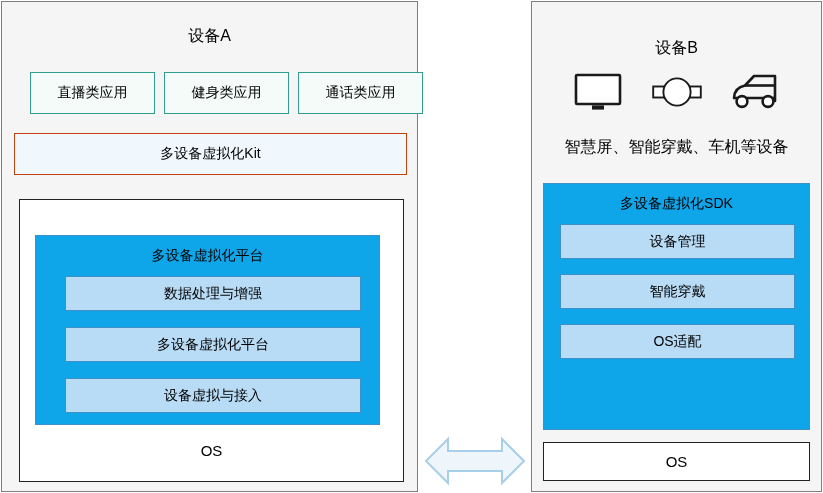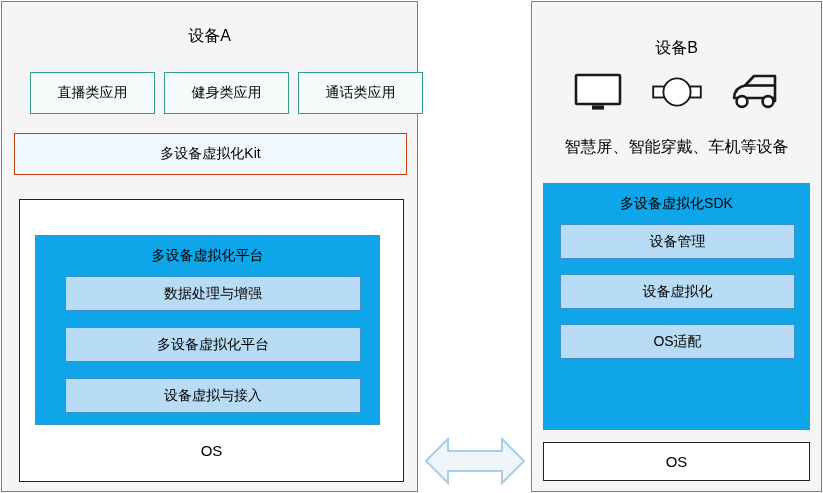--- a/index.html
+++ b/index.html
@@ -315,21 +315,21 @@
 
     <div id="devices-subtitle">智慧屏、智能穿戴、车机等设备</div>
 
     <div id="sdk-box">
       <div id="sdk-title">多设备虚拟化SDK</div>
       <div class="sdk-items">
         <div class="sdk-item">
           <span>设备管理</span>
         </div>
         <div class="sdk-item">
-          <span>设备虚拟化</span>
+          <span>智能穿戴</span>
         </div>
         <div class="sdk-item">
           <span>OS适配</span>
         </div>
       </div>
     </div>
 
     <div id="os-box-b">
       <span>OS</span>
     </div>

